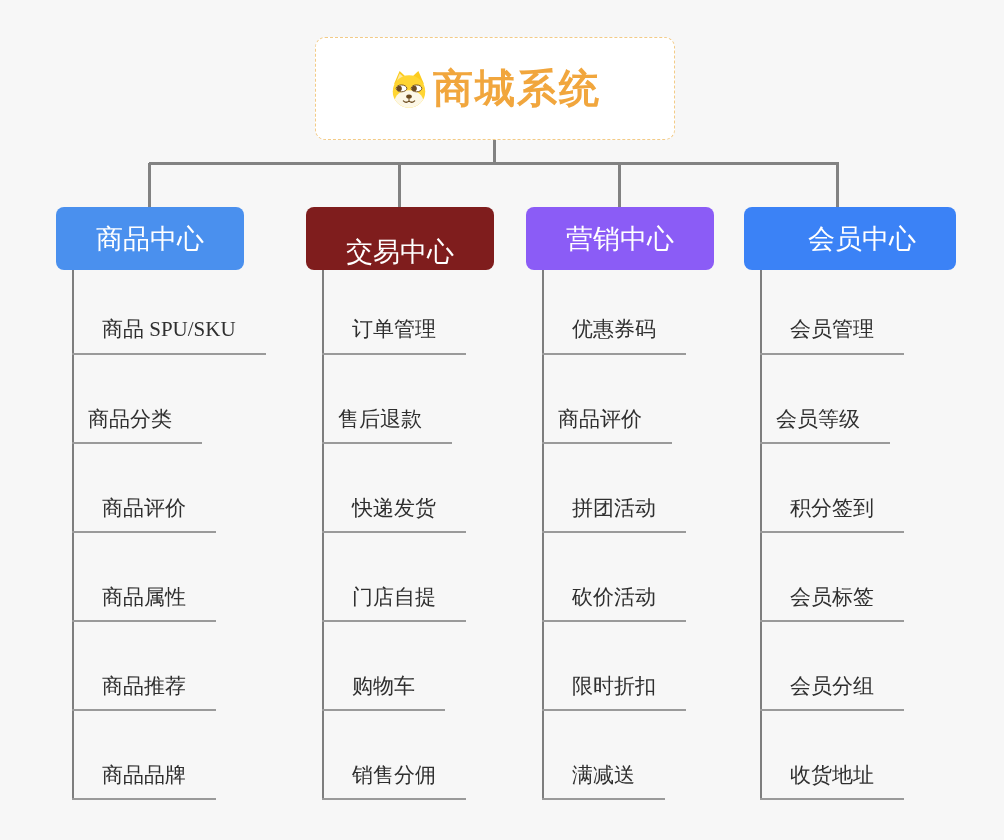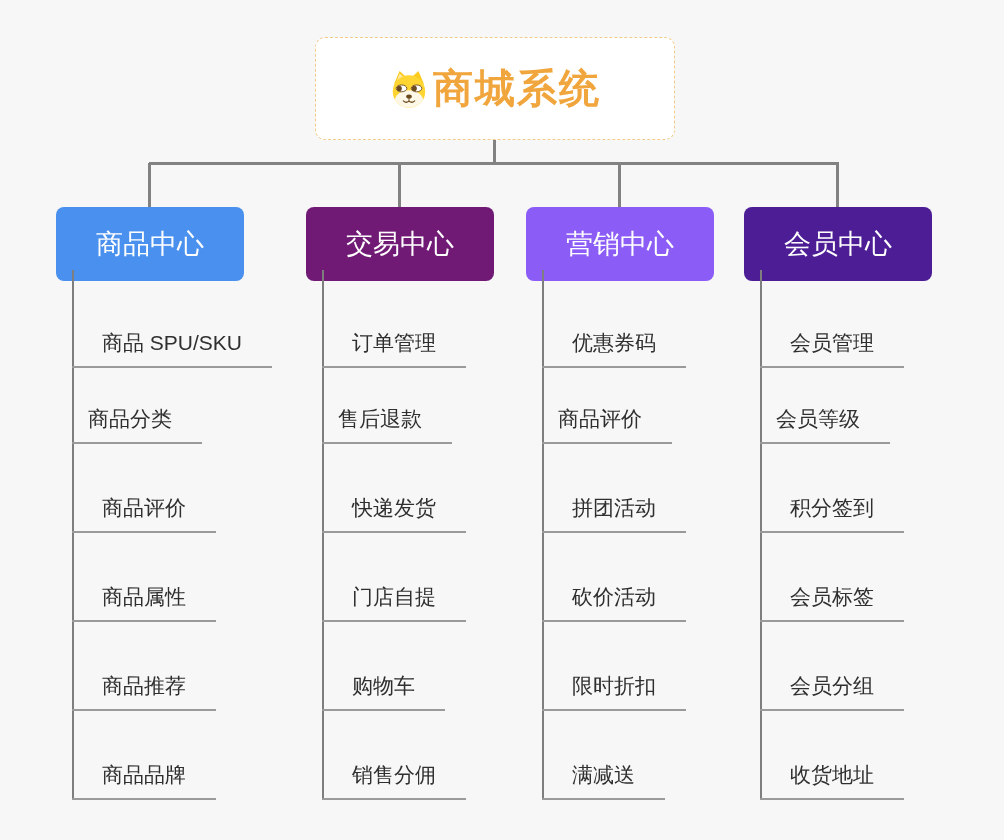--- a/index.html
+++ b/index.html
@@ -19,36 +19,36 @@
   .root-node {
     position:absolute; left:315px; top:37px; width:360px; height:103px;
     box-sizing:border-box; background:#ffffff;
     border:1px dashed #f3cb87; border-radius:10px;
     display:flex; align-items:center; justify-content:center; gap:4px;
   }
   .root-title { font-size:40px; letter-spacing:2px; font-weight:bold; }
   .dog { width:40px; height:40px; display:inline-block; }
   
   .branch-box {
-    position:absolute; top:207px; height:74px; width:188px;
+    position:absolute; top:207px; height:63px; width:188px;
     border-radius:8px; display:flex; align-items:center; justify-content:center;
   }
   .branch-label { color:#ffffff; font-size:27px; }
   .b0 { left:56px; } .b1 { left:306px; } .b2 { left:526px; } .b3 { left:744px; }
   
   .spine { position:absolute; top:270px; height:530px; width:2px; background:#7e7e7e; }
   .s0 { left:72px; } .s1 { left:322px; } .s2 { left:542px; } .s3 { left:760px; }
   
   .leaf {
     position:absolute; padding:0 30px 9px;
     border-bottom:2px solid #9a9a9a;
     font-size:21px; line-height:29px; color:#2f2f2f; white-space:nowrap;
   }
   .c0 { left:72px; } .c1 { left:322px; } .c2 { left:542px; } .c3 { left:760px; }
-  .r0 { top:328px; } .r1 { top:404px;padding-left:16px; } .r2 { top:493px; }
+  .r0 { top:315px;font-family:Liberation Serif, serif; } .r1 { top:404px;padding-left:16px; } .r2 { top:493px; }
   .r3 { top:582px; } .r4 { top:671px; } .r5 { top:760px; }
 </style>
 </head>
 <body>
 
 <div class="canvas">
 
   <div class="conn stub"></div>
   <div class="conn bus"></div>
   <div class="conn drop drop0"></div>
@@ -75,27 +75,27 @@
         <path d="M23 51 Q27.5 55.5 32 51 Q36.5 55.5 41 51" fill="none" stroke="#6B4A1F" stroke-width="2" stroke-linecap="round"></path>
         <path d="M32 44 L32 50" stroke="#6B4A1F" stroke-width="1.6"></path>
       </svg>
     </span>
     <span class="root-title" style="color: rgb(241, 166, 61);">商城系统</span>
   </div>
 
   <div class="branch-box b0" style="background: rgb(74, 144, 238);">
     <span class="branch-label">商品中心</span>
   </div>
-  <div class="branch-box b1" style="background: #701a75;">
+  <div class="branch-box b1" style="background: #7f1d1d; align-items: flex-end;">
     <span class="branch-label">交易中心</span>
   </div>
   <div class="branch-box b2" style="background: #8b5cf6;">
     <span class="branch-label">营销中心</span>
   </div>
-  <div class="branch-box b3" style="background: #4c1d95;">
+  <div class="branch-box b3" style="background: #3b82f6; padding-left: 24px;">
     <span class="branch-label">会员中心</span>
   </div>
 
   <div class="spine s0"></div>
   <div class="spine s1"></div>
   <div class="spine s2"></div>
   <div class="spine s3"></div>
 
   <div class="leaf c0 r0">商品 SPU/SKU</div>
   <div class="leaf c0 r1">商品分类</div>

